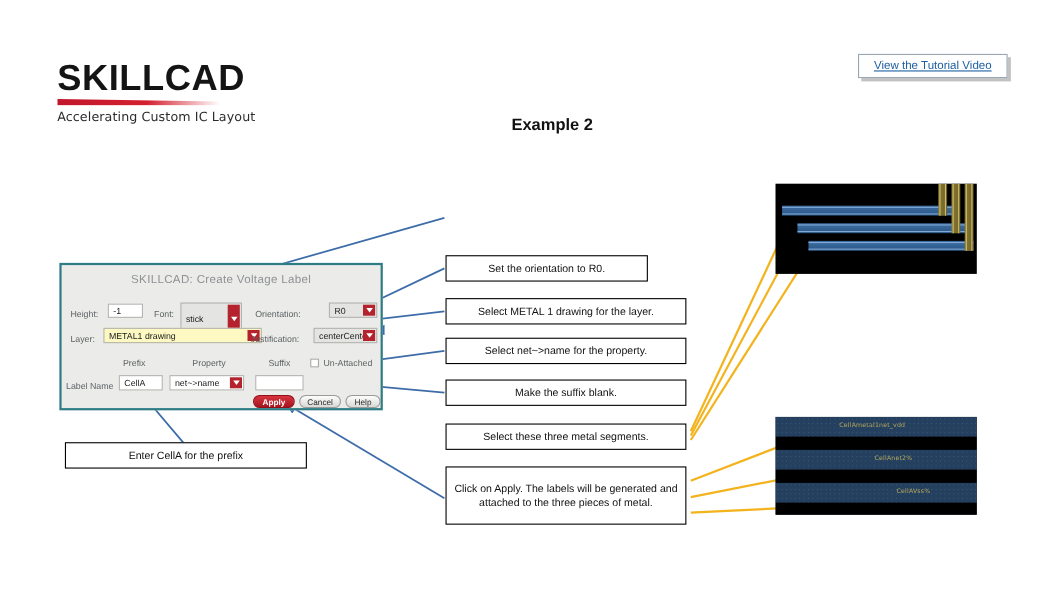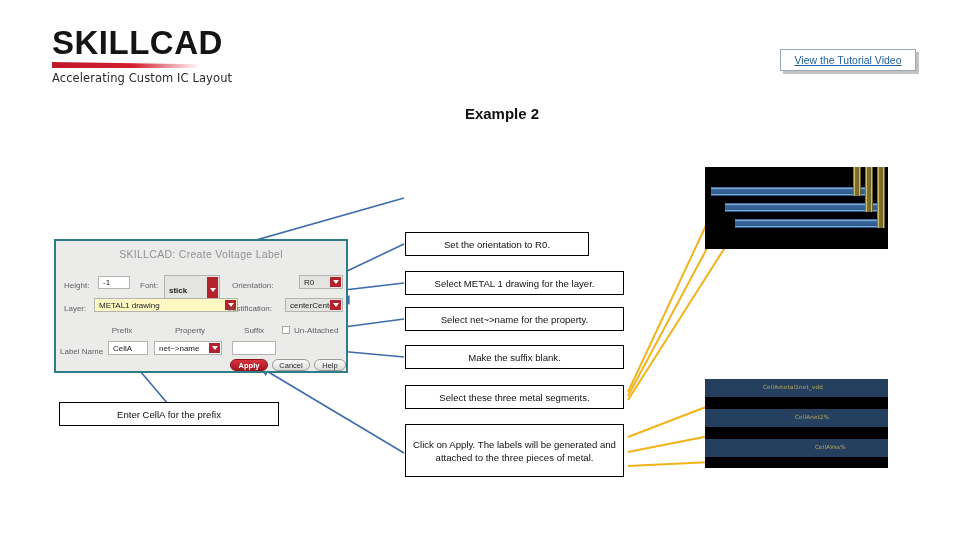--- a/index.html
+++ b/index.html
@@ -9,20 +9,21 @@
     position:relative;overflow:hidden;
   }
   .stage{position:absolute;left:0;top:0;width:960px;height:540px;}
 
   
   .logo{position:absolute;left:52px;top:26px;width:200px;}
   .logo-word{
     font-family:"Liberation Sans", sans-serif;
     font-size:33px;font-weight:700;letter-spacing:0.5px;color:#141414;
     line-height:34px;
+    margin-top:28px;
   }
   .logo-swoosh{
     margin-top:2px;height:6px;width:148px;
     background:linear-gradient(95deg,#c0172a 0%, #d42030 55%, #ffffff 100%);
     clip-path:polygon(0 0, 100% 38%, 100% 100%, 0 100%);
   }
   .logo-tag{
     margin-top:3px;font-size:11.5px;color:#2c2c2c;letter-spacing:0.1px;
     font-family:"DejaVu Sans", sans-serif;
   }
@@ -209,21 +210,21 @@
   </div>
 
   <div class="dialog">
 
     <div class="dlg-title">SKILLCAD: Create Voltage Label</div>
 
     <div class="dlg-label" style="left:8px;top:40px;">Height:</div>
     <div class="field" style="left:42px;top:35px;width:32px;height:13px;">-1</div>
 
     <div class="dlg-label" style="left:84px;top:40px;">Font:</div>
-    <div class="combo" style="left:108px;top:34px;width:56px;height:30px;font-weight:bold;">
+    <div class="combo" style="left:108px;top:34px;width:56px;height:30px;">
       <span>stick</span>
       <span class="arrow"></span>
     </div>
 
     <div class="dlg-label" style="left:176px;top:40px;">Orientation:</div>
     <div class="combo" style="left:243px;top:34px;width:44px;height:14px;">
       <span>R0</span>
       <span class="arrow"></span>
     </div>
 

